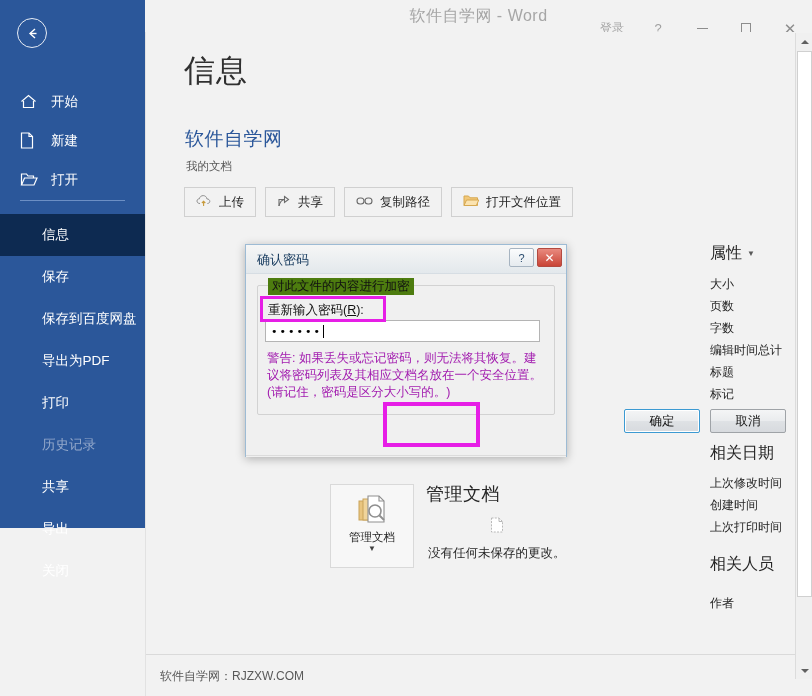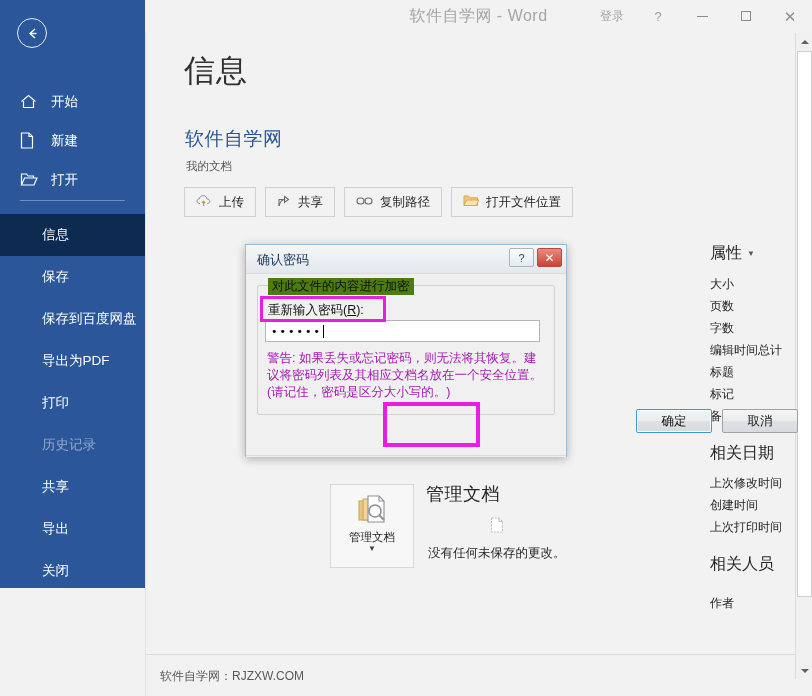--- a/index.html
+++ b/index.html
@@ -21,40 +21,40 @@
     background: #f2f2f2;
     display: flex; align-items: center;
   }
   .title-text {
     position: absolute; left: 0; right: 0; top: 0; height: 32px;
     line-height: 32px; text-align: center;
     font-size: 16px; color: #a6a6a6;
     letter-spacing: .5px;
   }
   .tb-right {
-    position: absolute; right: 0; top: 0; height: 32px;
+    position: absolute; right: 0; top: 12px; height: 32px;
     display: flex; 
   }
   .tb-signin {
     font-size: 12px; color: #a6a6a6; padding: 0 12px; line-height: 32px;
     cursor: default;
   }
   .tb-btn {
     width: 44px; height: 32px; display: flex;
     align-items: center; justify-content: center;
     color: #a0a0a0; font-size: 13px; cursor: default;
   }
   .tb-btn.help { font-size: 13px; }
   .tb-btn .min { display:block; width:11px; height:1px; background:#8d8d8d; }
   .tb-btn .max { display:block; width:10px; height:10px; border:1px solid #8d8d8d; }
   .tb-btn .cls { font-size: 15px; color:#8d8d8d; line-height:1; }
 
   
   .sidebar {
-    position: absolute; left: 0; top: 0; width: 145px; height: 588px;
+    position: absolute; left: 0; top: 0; width: 145px; height: 528px;
     background: #2b579a;
   }
   .back-btn {
     position: absolute; left: 17px; top: 18px;
     width: 30px; height: 30px; border-radius: 50%;
     border: 1.4px solid #e8edf5;
     display: flex; align-items: center; justify-content: center;
     cursor: pointer;
   }
   .back-btn svg { display: block; }
@@ -273,21 +273,21 @@
     font-family: "DejaVu Sans", sans-serif;
   }
   .caret-bar {
     width: 1px; height: 13px; background: #000; margin-left: 1px;
   }
   .warn {
     position: absolute; left: 267px; top: 350px; width: 276px;
     font-size: 12.5px; color: #a21caf; line-height: 17px;
   }
   .dlg-btns {
-    position: absolute; left: 0; right: 0; top: 409px;
+    position: absolute; left: 0; right: 12px; top: 409px;
     display: flex; justify-content: flex-end; padding-right: 14px; gap: 10px;
   }
   .dlg-btn {
     width: 76px; height: 24px;
     border: 1px solid #9fa3a7; border-radius: 2px;
     background: linear-gradient(to bottom,#f4f5f6 0%,#eaecee 48%,#dfe2e5 50%,#d7dade 100%);
     font-size: 12.5px; color: #111;
     display:flex; align-items:center; justify-content:center;
     cursor: pointer;
   }

